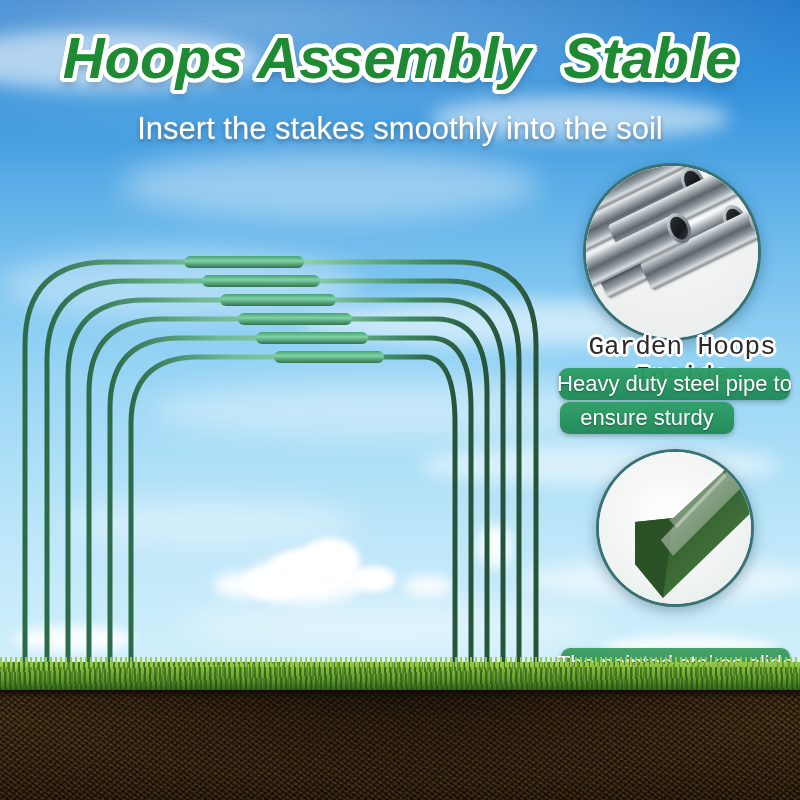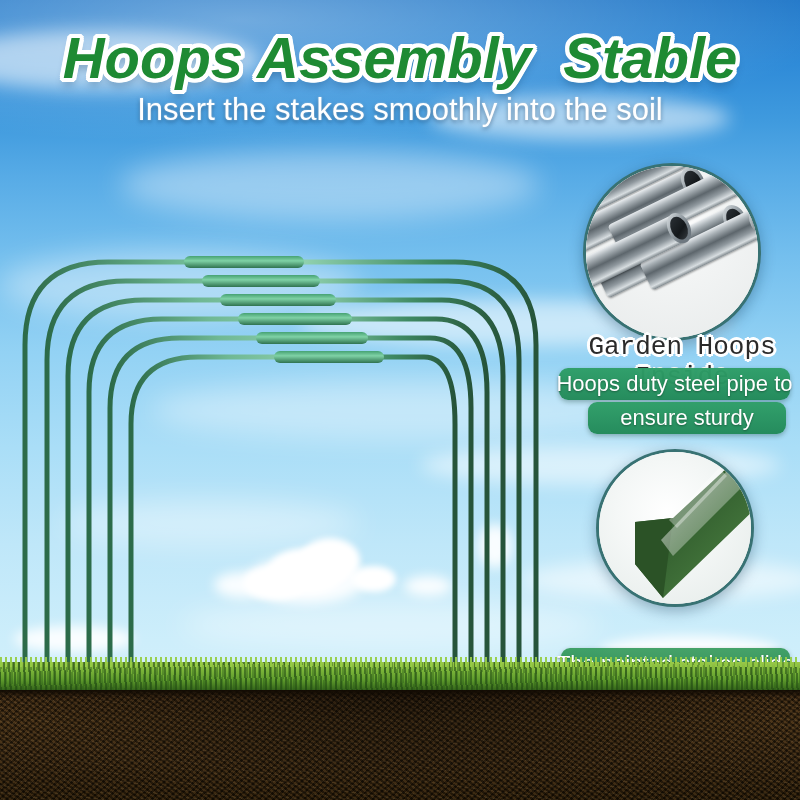--- a/index.html
+++ b/index.html
@@ -84,21 +84,21 @@
     -webkit-text-stroke:0px;
     text-shadow:
       -3px -3px 0 #fff, 3px -3px 0 #fff, -3px 3px 0 #fff, 3px 3px 0 #fff,
       -4px 0 0 #fff, 4px 0 0 #fff, 0 -4px 0 #fff, 0 4px 0 #fff,
       -2px -4px 0 #fff, 2px -4px 0 #fff, -4px -2px 0 #fff, 4px -2px 0 #fff,
       -4px 2px 0 #fff, 4px 2px 0 #fff, -2px 4px 0 #fff, 2px 4px 0 #fff,
       0 7px 9px rgba(10,50,90,.38);
     white-space:pre;
   }
   .subhead{
-    position:absolute;left:0;width:800px;top:92px;
+    position:absolute;left:0;width:800px;top:111px;
     text-align:center;
     font-size:31px;color:#ffffff;
     text-shadow:0 2px 4px rgba(10,50,90,.55), 0 0 2px rgba(255,255,255,.6);
   }
 
   
   .circle{
     position:absolute;border-radius:50%;
     border:3px solid rgba(22,90,92,.85);
     box-shadow:0 4px 14px rgba(10,50,80,.35);
@@ -270,22 +270,22 @@
         </div>
       <div class="pipe" style="left:60px;top:96px;width:130px;transform:rotate(-26deg);">
         <div class="mouth"></div>
         </div>
       <div class="pipe" style="left:-40px;top:112px;width:150px;transform:rotate(-26deg);">
         <div class="mouth"></div>
         </div>
     </div>
   </div>
   <div class="calloutTitle" style="left:540px;top:332px;">Garden Hoops Inside</div>
-  <div class="badge" style="left:559px;top:368px;width:231px;height:32px;">Hoops duty steel pipe to</div>
-  <div class="badge" style="left:588px;top:402px;width:198px;height:32px;">ensure sturdy</div>
+  <div class="badge" style="left:559px;top:368px;width:231px;height:32px;">Heavy duty steel pipe to</div>
+  <div class="badge" style="left:560px;top:402px;width:174px;height:32px;">ensure sturdy</div>
 
   <div class="circle" style="left:596px;top:449px;width:152px;height:152px;">
     <div class="stakeart">
       <svg viewBox="0 0 152 152" width="152" height="152">
         <defs>
           <linearGradient id="stk" x1="0" y1="0" x2="1" y2="1">
             <stop offset="0" stop-color="#4f7d45"></stop>
             <stop offset="0.35" stop-color="#2f5a2c"></stop>
             <stop offset="0.6" stop-color="#3f6f38"></stop>
             <stop offset="1" stop-color="#24451f"></stop>

